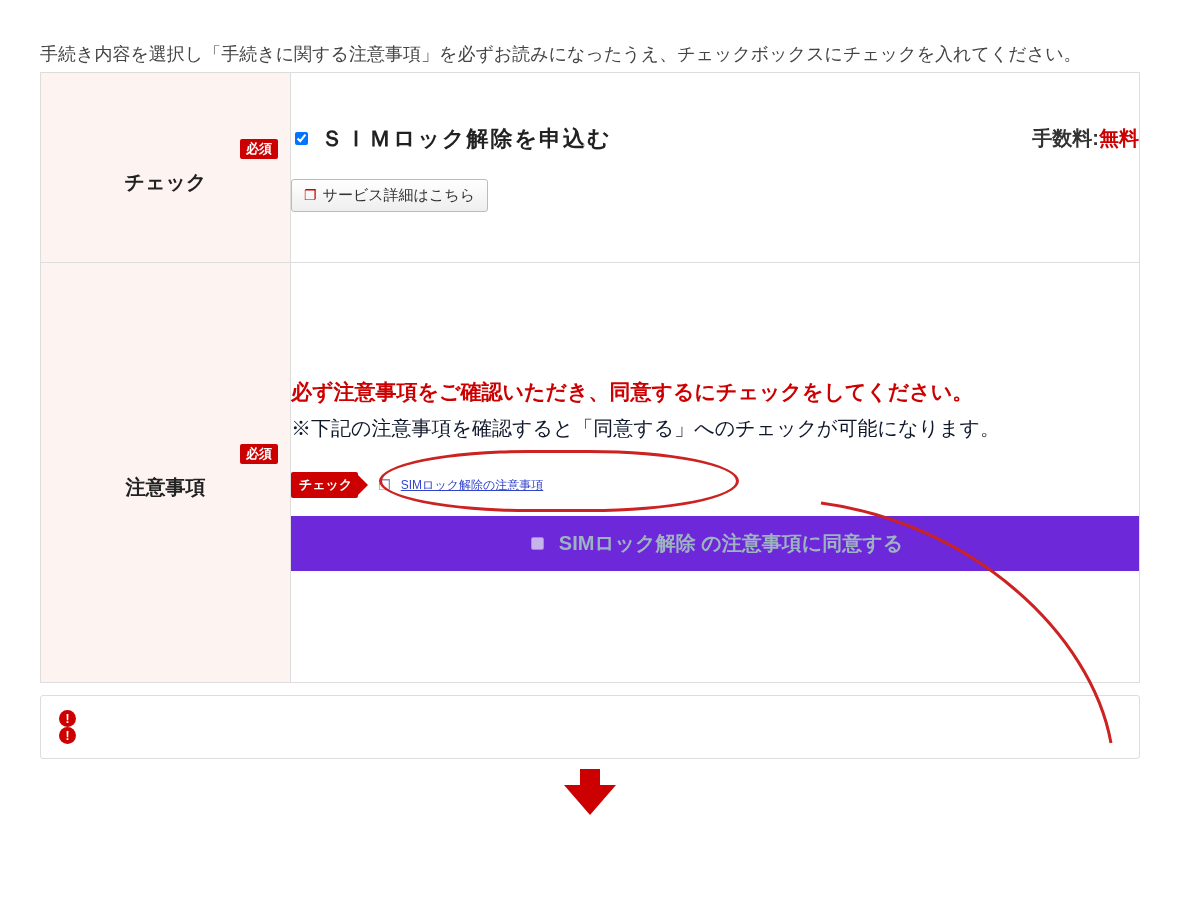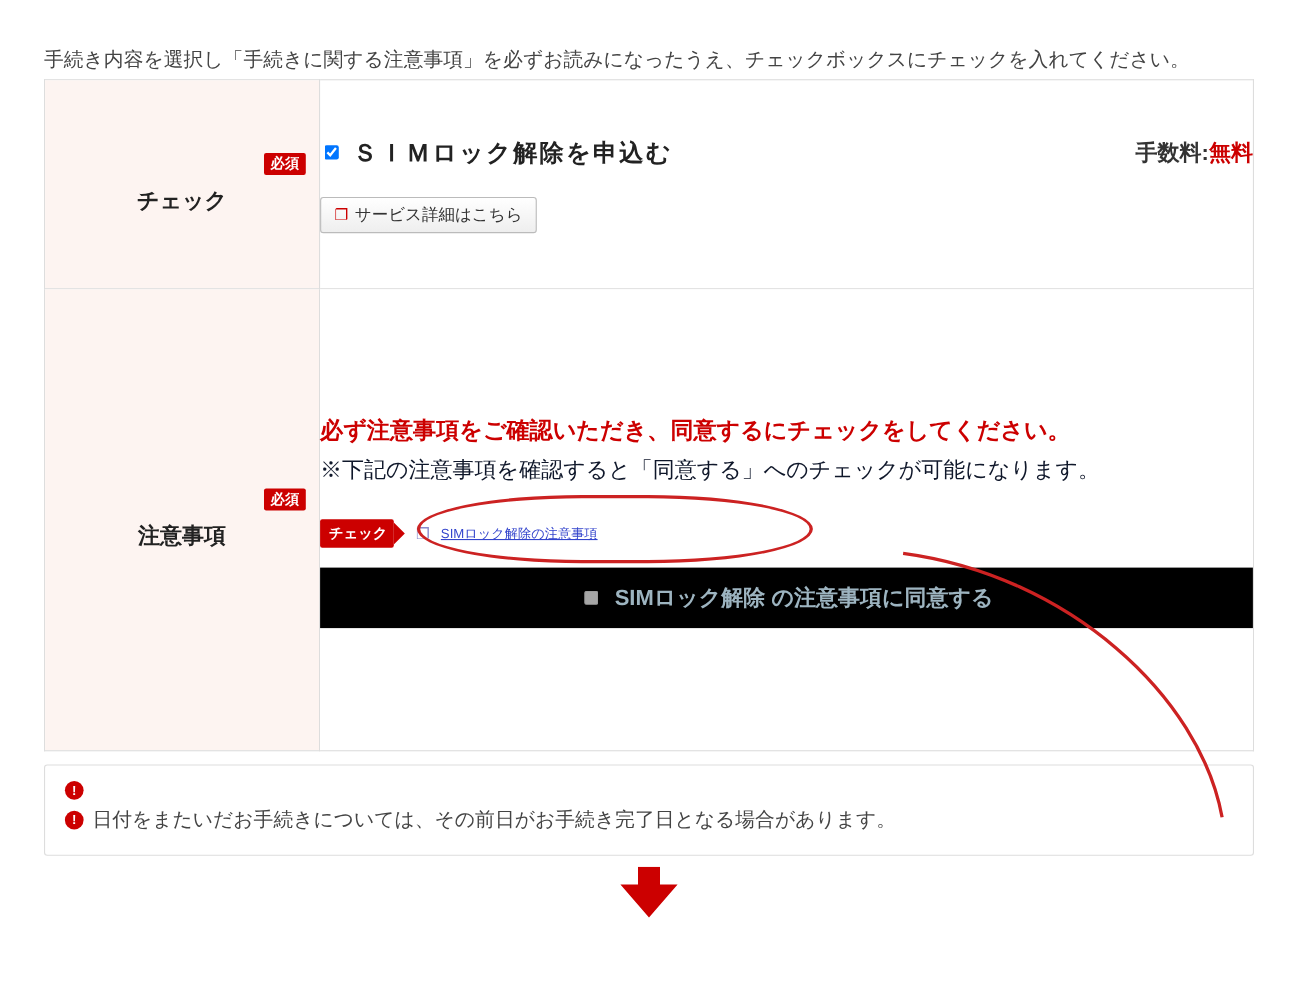--- a/index.html
+++ b/index.html
@@ -140,21 +140,21 @@
     left: 88px;
     top: -22px;
     width: 360px;
     height: 62px;
     border: 3px solid #c22;
     border-radius: 50% / 60%;
     pointer-events: none;
   }
   .agree-bar {
     margin-top: 18px;
-    background: #000000;
+    background: #6d28d9;
     padding: 14px 18px;
     display: flex;
     align-items: center;
     gap: 12px;
     color: #9db4c0;
     font-weight: bold;
     font-size: 20px;
     justify-content: center;
   }
   .agree-bar input { accent-color:#888; }
@@ -256,21 +256,20 @@
   </tr>
 </tbody>
   </table>
 
 <div class="notes-box">
   <div class="note-line">
     <span class="excl">!</span>
   </div>
   <div class="note-line">
     <span class="excl">!</span>
-    <span>日付をまたいだお手続きについては、その前日がお手続き完了日となる場合があります。</span>
   </div>
 </div>
 
 <div class="arrow-down">
   <svg width="60" height="48">
     <polygon points="20,0 40,0 40,16 56,16 30,46 4,16 20,16" fill="#cc0000"></polygon>
   </svg>
 </div>
 
 </body></html>

